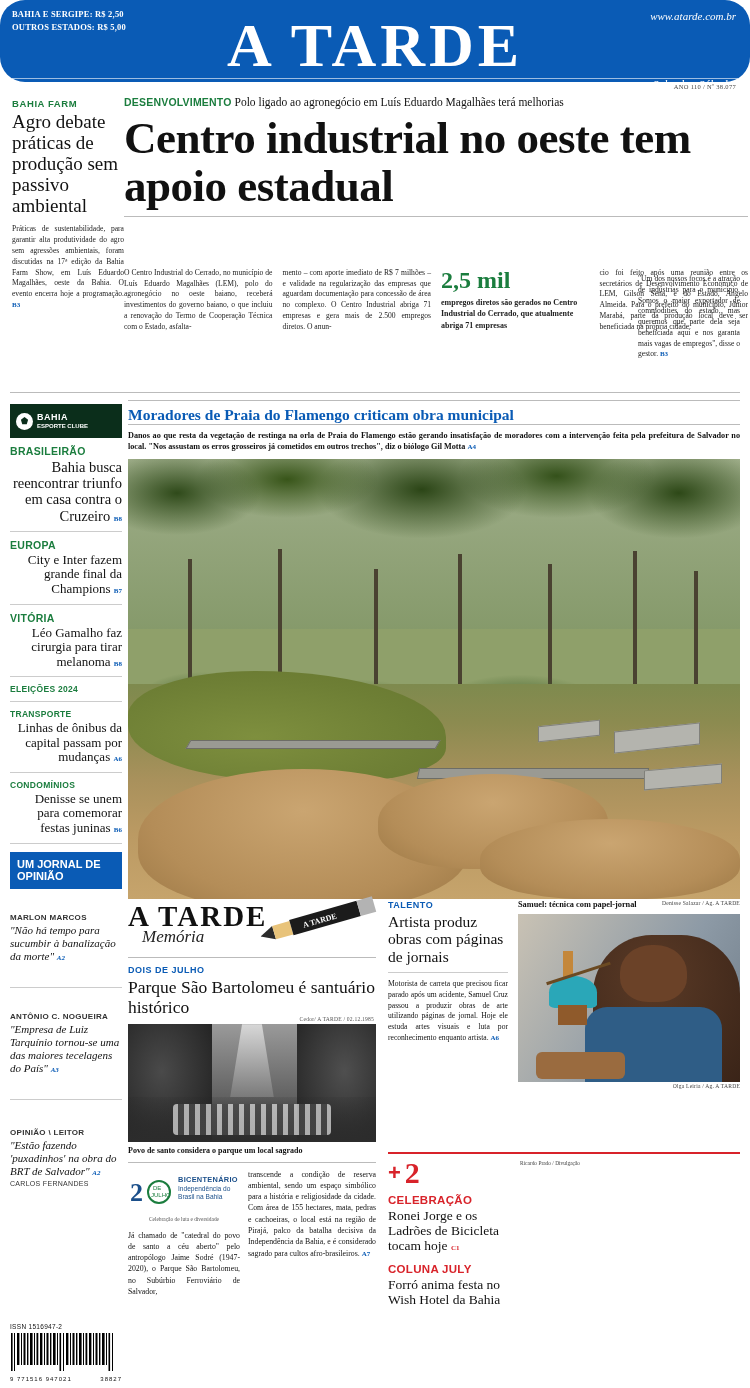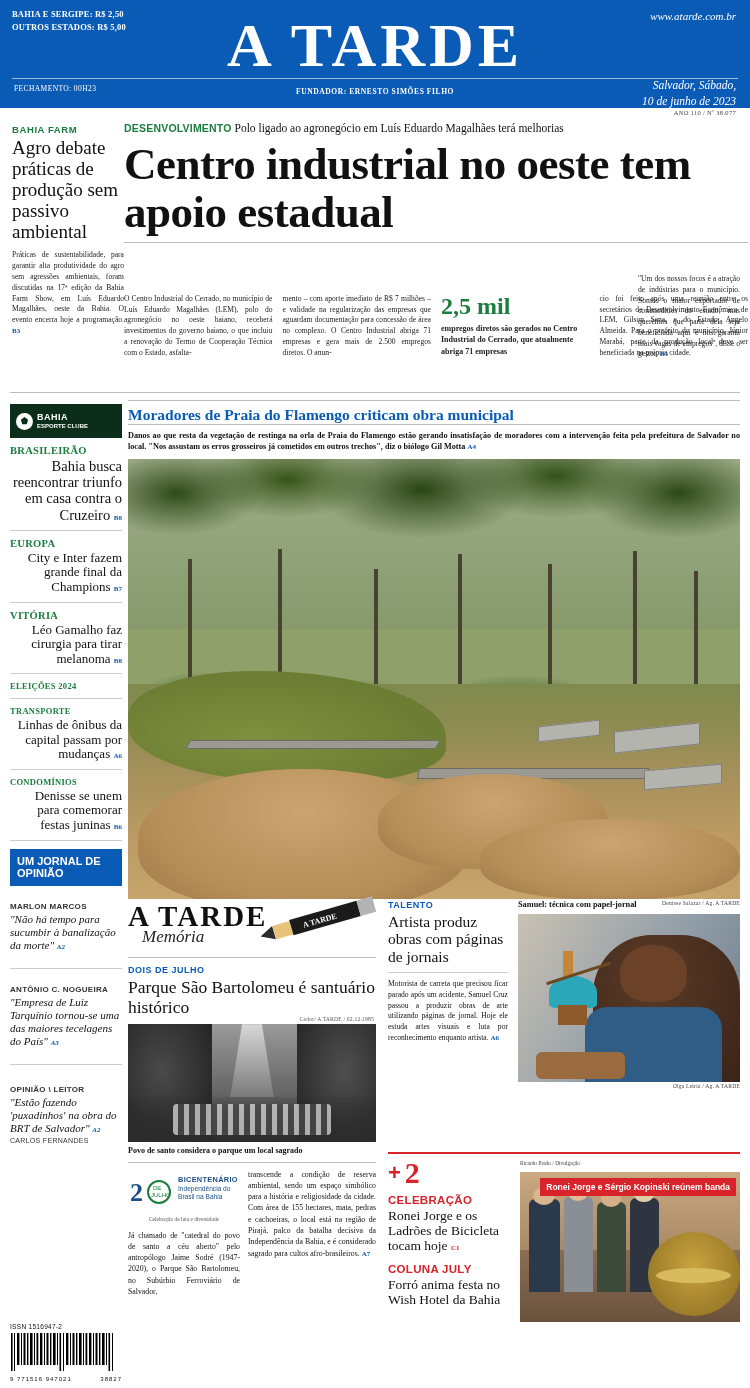--- a/index.html
+++ b/index.html
@@ -11,23 +11,24 @@
     font-family: "Liberation Serif", serif;
     color: #111;
     overflow: hidden;
     position: relative;
   }
 
   
   .masthead {
     background: #0a5bb5;
     color: #fff;
-    height: 108px;
+    height: 82px;
     position: relative;
     padding: 6px 10px 0 10px;
+    border-radius: 25px;
   }
   .mh-left {
     position: absolute;
     left: 12px; top: 8px;
     font-family: "Liberation Serif", serif;
     font-size: 8.5px;
     line-height: 1.5;
     letter-spacing: .2px;
   }
   .mh-left .price { font-weight: bold; }
@@ -167,21 +168,21 @@
     content:"";
     position:absolute; left:4.5px; top:4.5px;
     width:8px;height:8px;background:#0b2e1b;
     clip-path: polygon(50% 0%, 95% 35%, 78% 90%, 22% 90%, 5% 35%);
   }
   .club-txt { font-size: 6px; line-height:1.15; font-family:"Liberation Sans",sans-serif; font-weight:bold;}
   .club-txt .big { font-size: 9px; letter-spacing:.5px;}
   .sb-item { padding: 7px 0 7px 0; border-bottom: 1px solid #ccc; }
   .sb-item:first-of-type { border-top: none; }
   .sb-kicker {
-    font-family:Liberation Serif, serif;
+    font-family:Liberation Sans, sans-serif;
     font-weight: bold;
     font-size: 10.5px;
     color: #1b7d3e;
     letter-spacing: .3px;
   }
   .sb-kicker.sm { font-size: 8.5px; }
   .sb-title {
     font-size: 14.5px;
     line-height: 1.12;
     margin-top: 2px;
@@ -191,21 +192,21 @@
   .sb-title.sm { font-size: 13px; }
 
   .opinion-band {
     background:#0a5bb5; color:#fff;
     font-family:"Liberation Sans",sans-serif;
     font-weight:bold; font-size:11px;
     line-height:1.15;
     padding:6px 7px;
     margin-top: 8px;
   }
-  .op-item { padding: 16px 0; border-bottom: 1px solid #ccc; }
+  .op-item { padding: 24px 0; border-bottom: 1px solid #ccc; }
   .op-author {
     font-family:"Liberation Sans",sans-serif;
     font-size: 8px; font-weight: bold; letter-spacing:.3px;
     color:#333;
   }
   .op-quote { font-style: italic; font-size: 11px; line-height:1.18; margin-top:2px; }
 
   
   .flam {
     position:absolute;
@@ -657,35 +658,20 @@
         <span class="ref" style="color:#d8232a;">C1</span>
       </div>
       <div class="cel-kicker" style="margin-top:10px;">COLUNA JULY</div>
       <div class="cel-head">
         <span>Forró anima festa no Wish Hotel da Bahia</span>
       </div>
     </div>
 
     <div class="p2-credit">Ricardo Prado / Divulgação</div>
 
-    <div class="p2-photo">
-      <div style="position:absolute;inset:0;background:linear-gradient(#b08d6a,#6a523c);"></div>
-      <div style="position:absolute;left:0;top:0;width:100%;height:52%;background:linear-gradient(#c9a882,#a98a66);"></div>
-      <div style="position:absolute;left:4%;top:18%;width:14%;height:62%;background:#2b3a4a;border-radius:6px 6px 0 0;"></div>
-      <div style="position:absolute;left:20%;top:16%;width:13%;height:64%;background:#8a8f95;border-radius:6px 6px 0 0;"></div>
-      <div style="position:absolute;left:35%;top:20%;width:13%;height:60%;background:#3b4a3a;border-radius:6px 6px 0 0;"></div>
-      <div style="position:absolute;left:50%;top:17%;width:13%;height:63%;background:#2f3540;border-radius:6px 6px 0 0;"></div>
-      <div style="position:absolute;left:6%;top:10%;width:10%;height:12%;background:#d9b48e;border-radius:50%;"></div>
-      <div style="position:absolute;left:22%;top:8%;width:9%;height:11%;background:#e0bb95;border-radius:50%;"></div>
-      <div style="position:absolute;left:37%;top:12%;width:9%;height:11%;background:#d6ae88;border-radius:50%;"></div>
-      <div style="position:absolute;left:52%;top:9%;width:9%;height:11%;background:#decfa8;border-radius:50%;"></div>
-      <div style="position:absolute;left:58%;bottom:4%;width:42%;height:56%;background:radial-gradient(ellipse at 50% 40%,#c9a33f,#8a6c21);border-radius:50%;"></div>
-      <div style="position:absolute;left:62%;bottom:26%;width:34%;height:10%;background:#d8bb5e;border-radius:50%;"></div>
-      <div class="p2-ov">Ronei Jorge e Sérgio Kopinski reúnem banda</div>
-    </div>
   </div>
 </div>
 
 <div class="barcode">
   <div class="bc-issn">ISSN 1516947-2</div>
   <svg class="bc-bars" viewBox="0 0 112 38" preserveAspectRatio="none">
     <rect x="0" y="0" width="112" height="38" fill="#fff"></rect>
     <g fill="#000">
       <rect x="1" y="0" width="1.6" height="38"></rect>
         <rect x="4" y="0" width="1" height="38"></rect>

